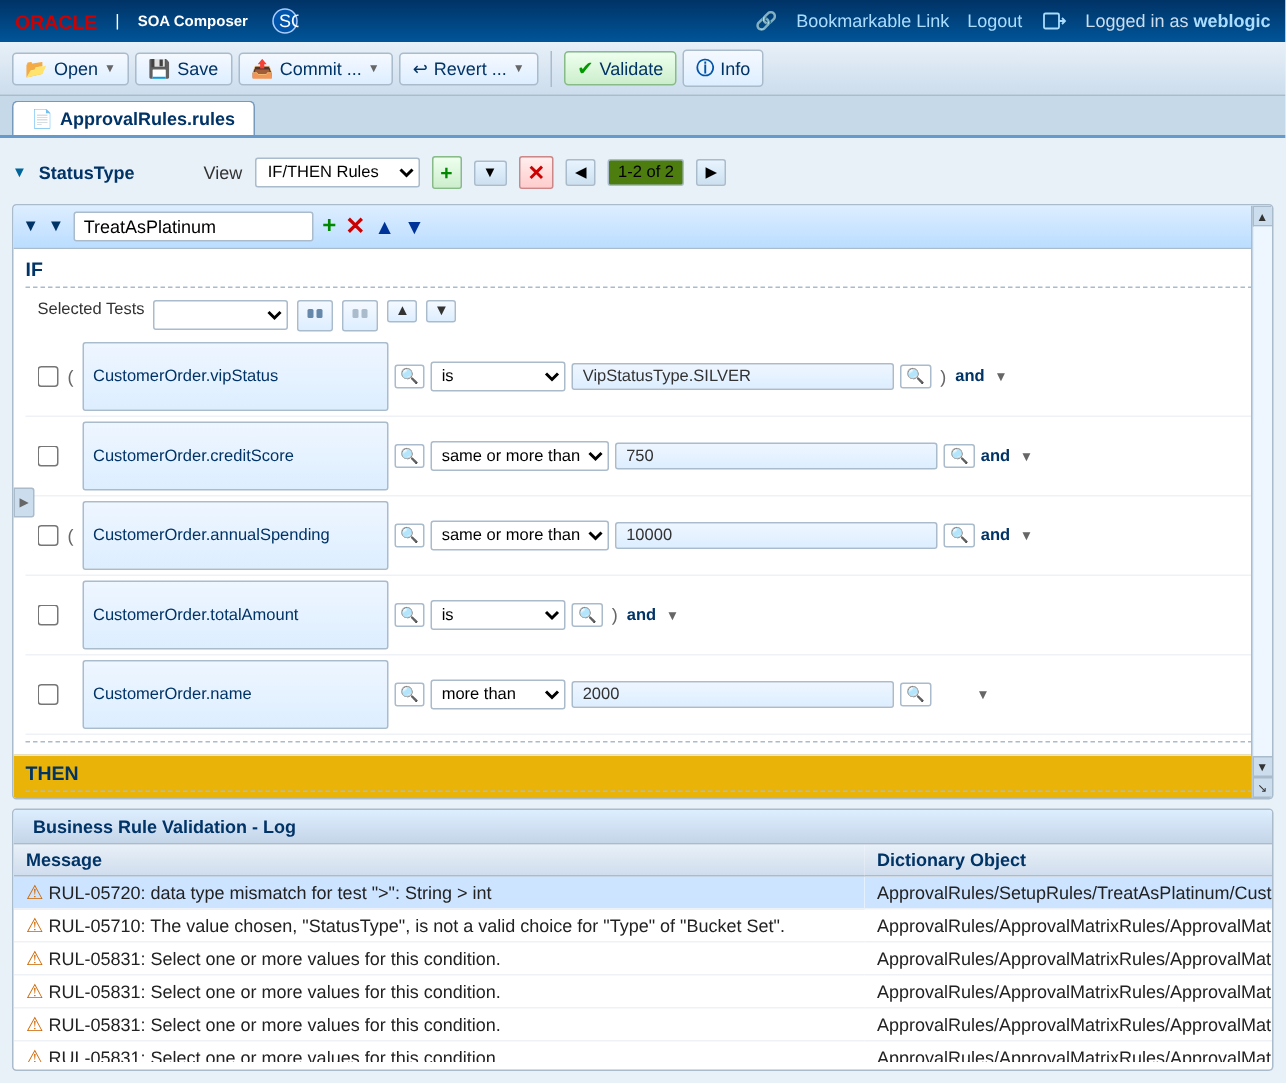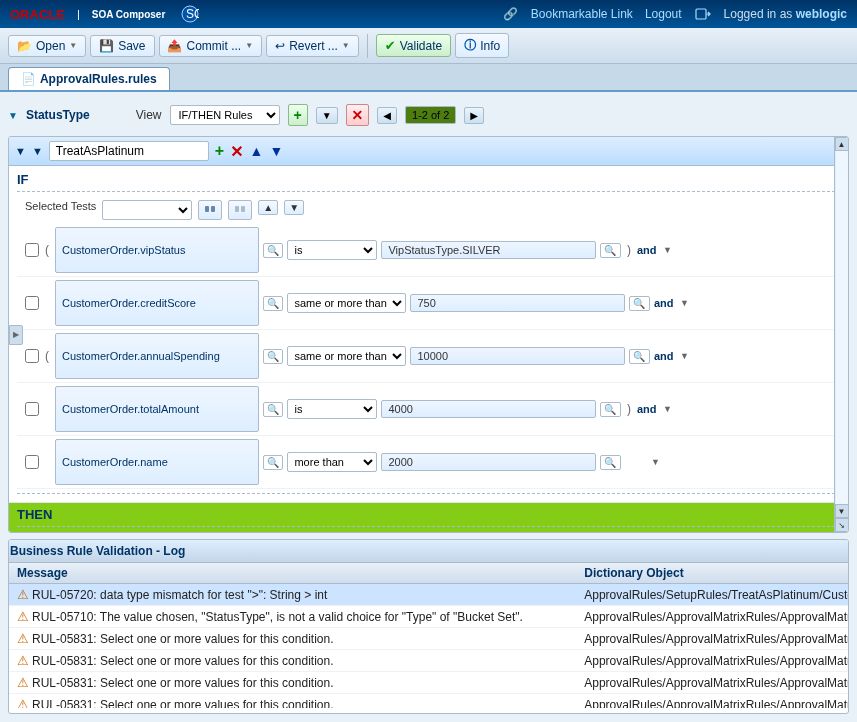--- a/index.html
+++ b/index.html
@@ -253,21 +253,21 @@
       cursor: pointer;
       font-size: 8px;
       color: #333;
     }
     .scroll-track { flex: 1; width: 12px; background: #eef6ff; }
 
     
     #then-section {
       padding: 4px 8px;
       border-top: 1px solid #dde8f0;
-      background: #84cc16;
+      background: #eab308;
     }
     #then-label { font-weight: bold; color: #003366; font-size: 13px; margin-bottom: 4px; }
     #then-actions { display: flex; gap: 6px; padding: 2px 0; }
     .then-action-btn {
       background: linear-gradient(to bottom, #f0f8ff, #ddeeff);
       border: 1px solid #aabbcc;
       border-radius: 2px;
       cursor: pointer;
       padding: 2px 5px;
       font-size: 10px;
@@ -279,21 +279,21 @@
       border: 1px solid #aabbcc;
       border-radius: 3px;
       height: 175px;
       display: flex;
       flex-direction: column;
       overflow: hidden;
     }
     #validation-log-header {
       background: linear-gradient(to bottom, #ddeeff, #c5d5e8);
       border-bottom: 1px solid #aabbcc;
-      padding: 4px 1px;
+      padding: 4px 13px;
       font-weight: bold;
       color: #003366;
       font-size: 12px;
     }
     #log-table { width: 100%; border-collapse: collapse; font-size: 11px; }
     #log-table th {
       background: linear-gradient(to bottom, #e8f0f8, #d0dded);
       border-bottom: 1px solid #aabbcc;
       padding: 3px 8px;
       text-align: left;
@@ -502,21 +502,20 @@
         </div>
 
         <div class="condition-row">
           <input type="checkbox" class="cond-checkbox" style="">
           <span class="cond-paren">&nbsp;</span>
           <span class="cond-field">CustomerOrder.totalAmount</span>
           <button class="cond-search-btn">🔍</button>
           <select class="cond-operator">
             <option>is</option>
           </select>
-          <span class="cond-value">4000</span>
           <button class="cond-value-search">🔍</button>
           <span class="cond-paren">)</span>
           <span class="cond-and">and</span>
           <span class="cond-dropdown">▼</span>
         </div>
 
         <div class="condition-row">
           <input type="checkbox" class="cond-checkbox" style="">
           <span class="cond-paren">&nbsp;</span>
           <span class="cond-field">CustomerOrder.name</span>

